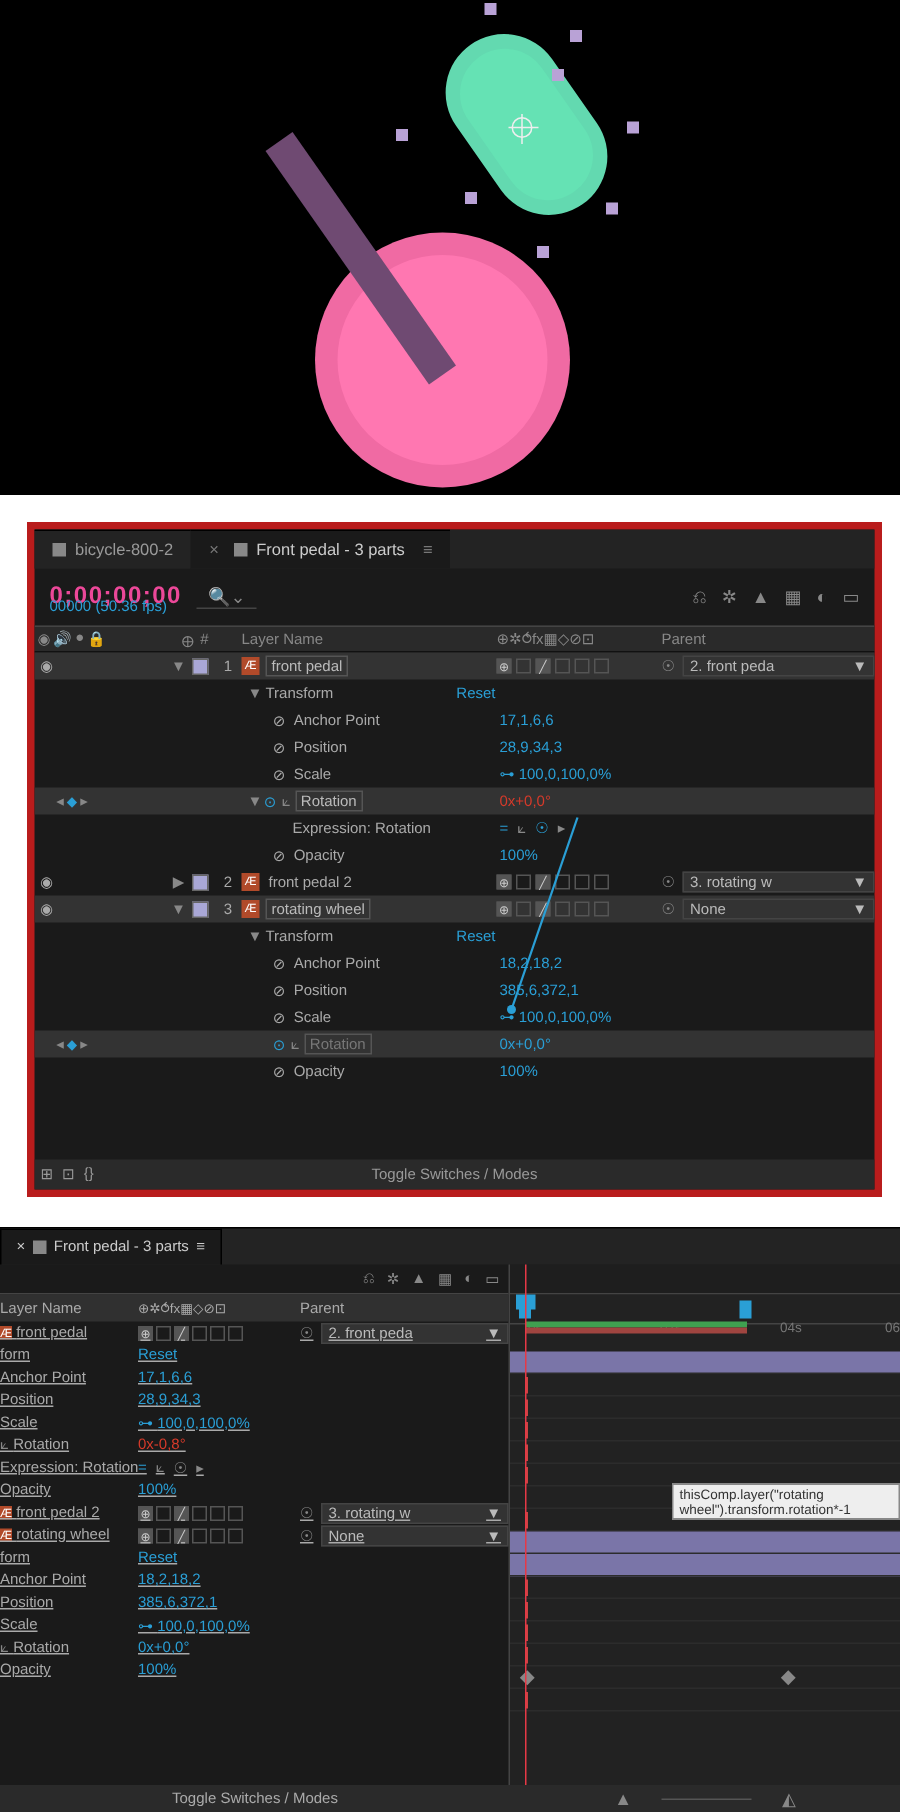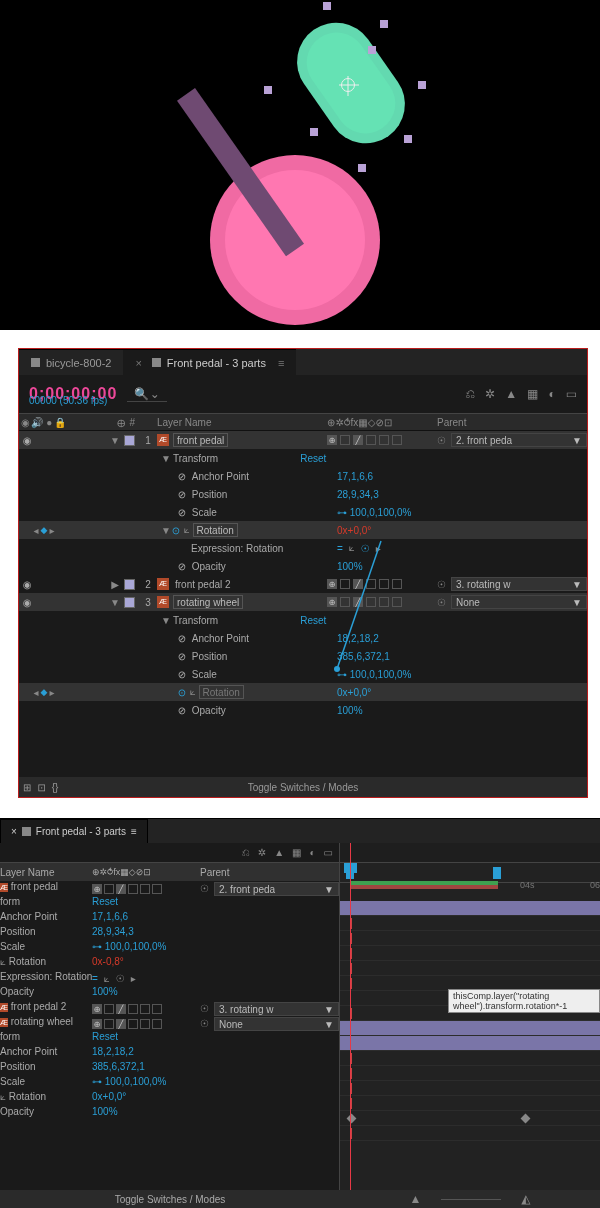--- a/index.html
+++ b/index.html
@@ -12,21 +12,21 @@
   .wheel-inner { position: absolute; width: 140px; height: 140px; background: #ff77b1; border-radius: 50%; left: 225px; top: 170px; }
   .shaft { position: absolute; width: 22px; height: 190px; background: #6f4a72; left: 284px; top: 60px; transform: rotate(-35deg); transform-origin: bottom center; }
   .pedal { position: absolute; width: 78px; height: 130px; background: #63d9b0; border-radius: 40px; left: 312px; top: 18px; transform: rotate(-35deg); }
   .pedal-inner { position: absolute; width: 60px; height: 110px; background: #65e2b4; border-radius: 32px; left: 321px; top: 28px; transform: rotate(-35deg); }
   .handle { position: absolute; width: 8px; height: 8px; background: #b9a2d6; }
   .anchor-icon { position:absolute; width:14px; height:14px; border:1px solid #eee; border-radius:50%; }
   .anchor-icon::before,.anchor-icon::after{content:'';position:absolute;background:#eee;}
   .anchor-icon::before{left:50%;top:-3px;width:1px;height:20px;transform:translateX(-50%);}
   .anchor-icon::after{top:50%;left:-3px;height:1px;width:20px;transform:translateY(-50%);}
 
-  .panel1 { width: 570px; margin: 18px 0 0 18px; background: #1a1a1a; border: 1px solid #b91c1c; height: 450px; position: relative; overflow:hidden; }
+  .panel1 { width: 570px; margin: 18px 0 0 18px; background: #1a1a1a; border: 5px solid #b91c1c; height: 450px; position: relative; overflow:hidden; }
   .tabbar { display: flex; background: #232323; height: 26px; align-items: stretch; font-size: 11px; }
   .tab { display: flex; align-items: center; gap: 6px; padding: 0 12px; color: #999; border-top: 1px solid #000; }
   .tab.inactive { background: #232323; }
   .tab.active { background: #1a1a1a; color: #ccc; border-top: 1px solid #000; }
   .tab .sq { width: 9px; height: 9px; background: #888; }
   .tab .x { color: #777; margin-right: 4px; }
   .tab .menu-icon { margin-left: 6px; color: #777; }
 
   .timecode-row { display: flex; align-items: center; height: 38px; padding: 0 10px; gap: 10px; }
   .timecode { color: #ec4899; font-size: 16px; font-weight: 600; letter-spacing: 1px; }
@@ -69,21 +69,21 @@
   .whip-line { position:absolute; pointer-events:none; }
 
   .panel2 { width: 600px; background:#1a1a1a; border-top:1px solid #000; margin-top:20px; position:relative; height:390px; font-size:10px; color:#aaa; overflow:hidden;}
   .p2-tabbar { height:24px; display:flex; background:#232323;}
   .p2-tab { display:flex; align-items:center; gap:5px; padding:0 10px; color:#ccc; background:#1a1a1a; border:1px solid #000; border-bottom:none;}
   .p2-cols { display:flex; height:100%;}
   .p2-left { width:340px; border-right:1px solid #444;}
   .p2-right { flex:1; position:relative; background:#222;}
   .p2-header { height:18px; background:#303030; display:flex; align-items:center;}
   .p2-toolbar { height:20px; display:flex; justify-content:flex-end; gap:8px; padding:0 6px; align-items:center; color:#888; border-bottom:1px solid #444;}
-  .p2-row { height:15px; display:flex; }
+  .p2-row { height:15px; display:flex; align-items:center;text-decoration:underline;}
   .p2-name { width:92px; overflow:hidden; white-space:nowrap;}
   .p2-sw { width:108px; display:flex; gap:2px; align-items:center;}
   .p2-par { flex:1; display:flex; gap:4px; align-items:center;}
   .ruler { height:20px; background:#222; border-bottom:1px solid #444; position:relative; color:#777; font-size:9px;}
   .ruler span{position:absolute; top:17px;}
   .playhead { position:absolute; left:10px; top:0; bottom:0; width:1px; background:#e63946;}
   .playhead-top { position:absolute; left:4px; top:0; width:13px; height:10px; background:#2a9fd6;}
   .wa-handle { position:absolute; width:8px; height:12px; background:#2a9fd6; top:4px;}
   .track { height:15px; border-bottom:1px solid #2c2c2c; position:relative;}
   .track.layer { background:#444;}

